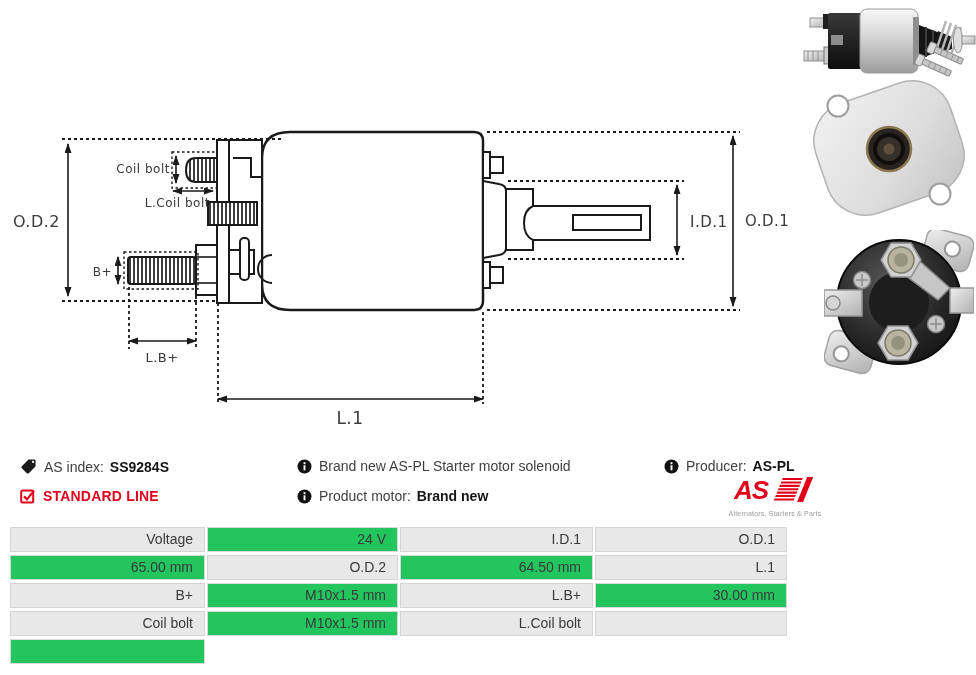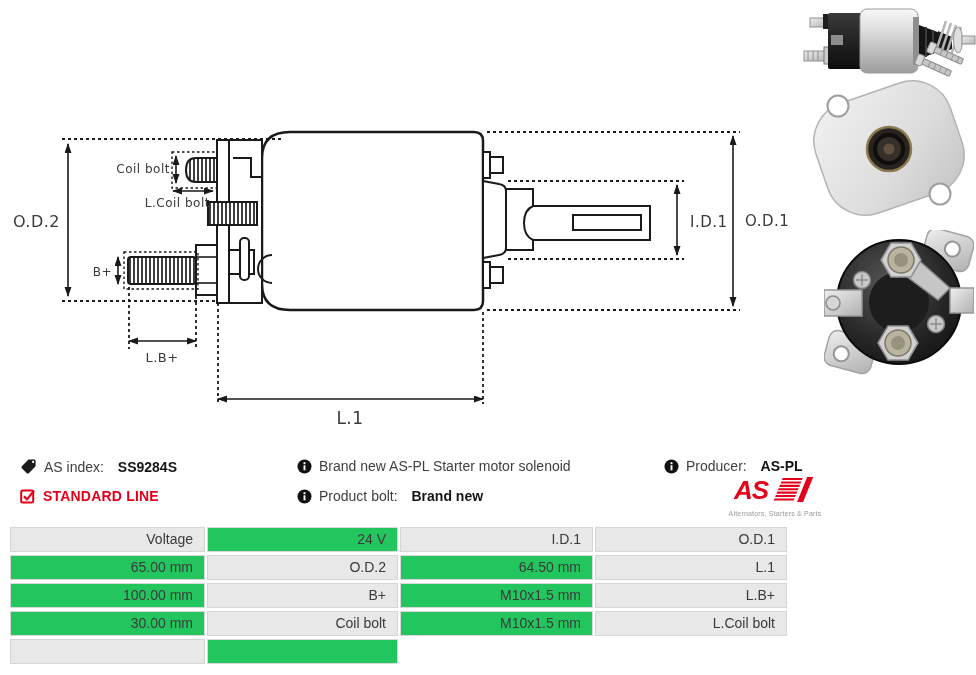--- a/index.html
+++ b/index.html
@@ -18,21 +18,21 @@
 
   
   .photo{position:absolute;}
   .photo-1{left:800px;top:5px;width:176px;height:76px;}
   .photo-2{left:802px;top:76px;width:174px;height:156px;}
   .photo-3{left:824px;top:230px;width:150px;height:146px;}
 
   
   .info-item{position:absolute;display:flex;align-items:center;gap:7px;
              font-size:14px;color:#3f3f3f;white-space:nowrap;}
-  .info-item b{color:#141414;margin-left:10px;}
+  .info-item b{color:#141414;margin-left:2px;}
   .row1{top:458px;}
   .row2{top:488px;align-items:flex-end;}
   .standard-line{color:var(--brand-red);font-weight:bold;font-size:14px;letter-spacing:.2px;}
   .as-logo{position:absolute;left:720px;top:475px;width:110px;text-align:center;}
   .as-logo .caption{font-size:7px;color:#9b9b9b;margin-top:1px;letter-spacing:.2px;}
 
   
   .spec-table{position:absolute;left:10px;top:527px;width:903px;
               display:grid;grid-template-columns:195px 191px 193px 192px;
               column-gap:2px;row-gap:3px;}
@@ -274,21 +274,21 @@
     </svg>
     <span class="standard-line">STANDARD LINE</span>
   </div>
 
   <div class="info-item row2" style="left:297px;">
     <svg width="15" height="15" viewBox="0 0 15 15">
       <circle cx="7.5" cy="7.5" r="7" fill="#111"></circle>
       <rect x="6.55" y="6.3" width="1.9" height="5" fill="#fff"></rect>
       <rect x="6.55" y="3.2" width="1.9" height="2" fill="#fff"></rect>
     </svg>
-    <span><span>Product bolt:</span> <b>Brand new</b></span>
+    <span><span>Product motor:</span> <b>Brand new</b></span>
   </div>
 
   <div class="as-logo">
     <svg width="82" height="30" viewBox="0 0 82 30">
       <text x="0" y="24" font-size="26" font-weight="bold" font-style="italic" font-family="Liberation Sans, sans-serif" letter-spacing="-1" style="fill:var(--brand-red,#e2001a)">AS</text>
       <g transform="skewX(-22)" style="fill:var(--brand-red,#e2001a)">
         <rect x="50" y="3" width="20" height="2.1"></rect>
         <rect x="50" y="6.4" width="20" height="2.1"></rect>
         <rect x="50" y="9.8" width="20" height="2.1"></rect>
         <rect x="50" y="13.2" width="20" height="2.1"></rect>
@@ -305,21 +305,20 @@
     <div class="cell label">Voltage</div>
     <div class="cell value">24 V</div>
     <div class="cell label">I.D.1</div>
 
     <div class="cell label">O.D.1</div>
     <div class="cell value">65.00 mm</div>
     <div class="cell label">O.D.2</div>
     <div class="cell value">64.50 mm</div>
 
     <div class="cell label">L.1</div>
-    <div class="cell value">100.00 mm</div>
     <div class="cell label">B+</div>
     <div class="cell value">M10x1.5 mm</div>
 
     <div class="cell label">L.B+</div>
     <div class="cell value">30.00 mm</div>
     <div class="cell label">Coil bolt</div>
     <div class="cell value">M10x1.5 mm</div>
 
     <div class="cell label">L.Coil bolt</div>
     <div class="cell label"></div>

